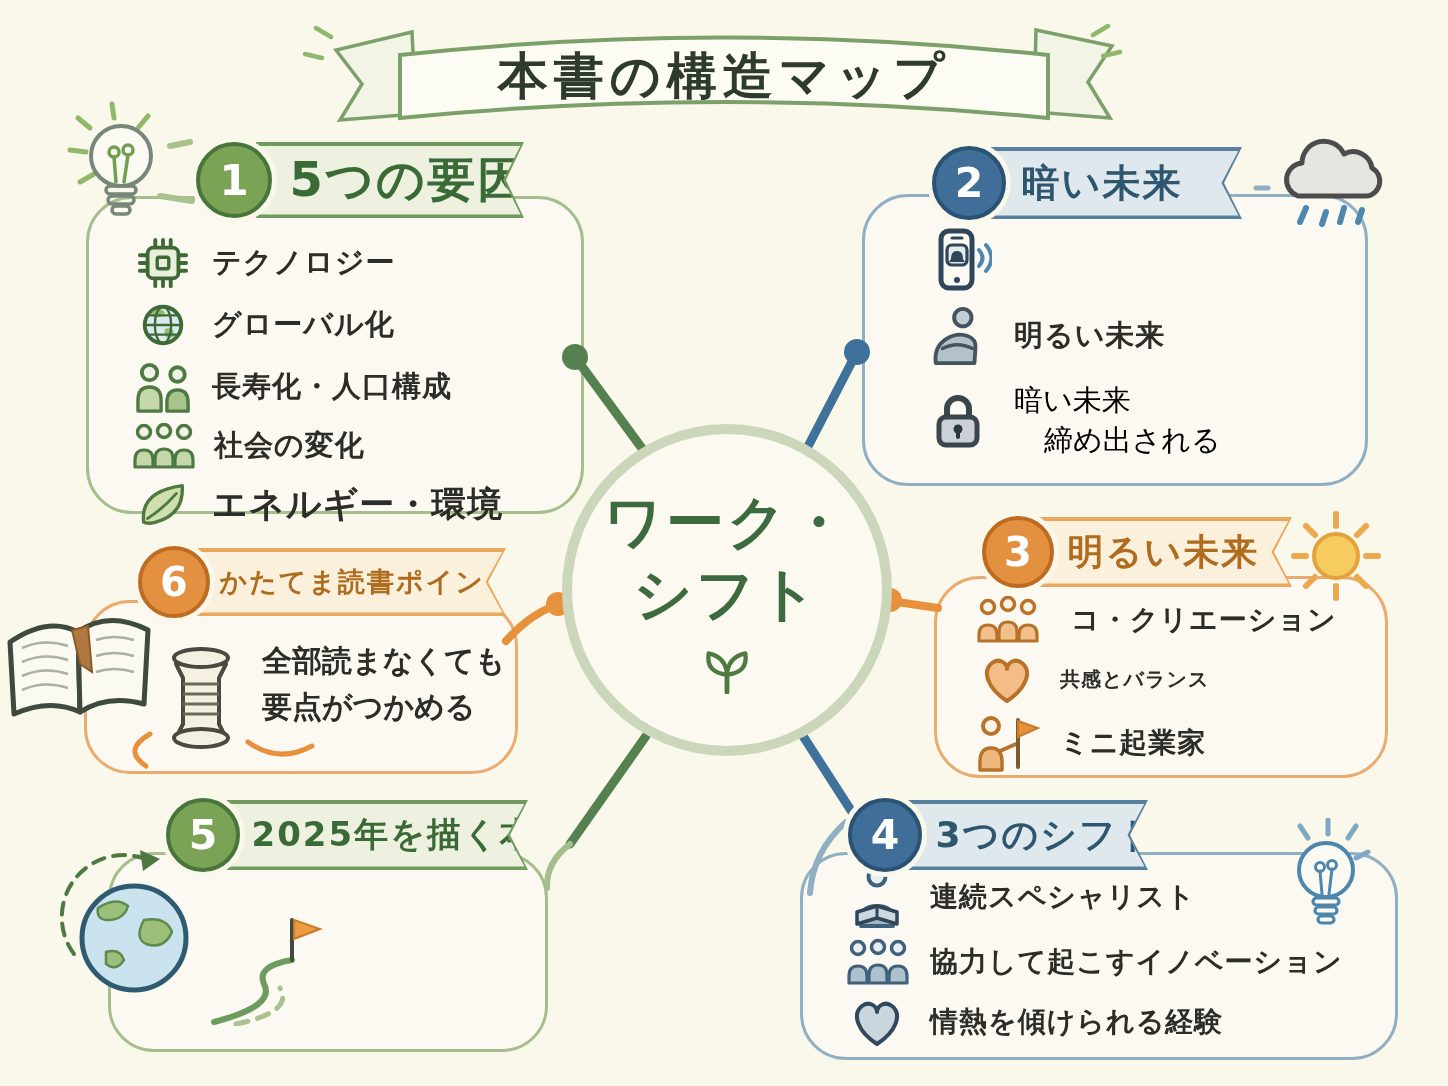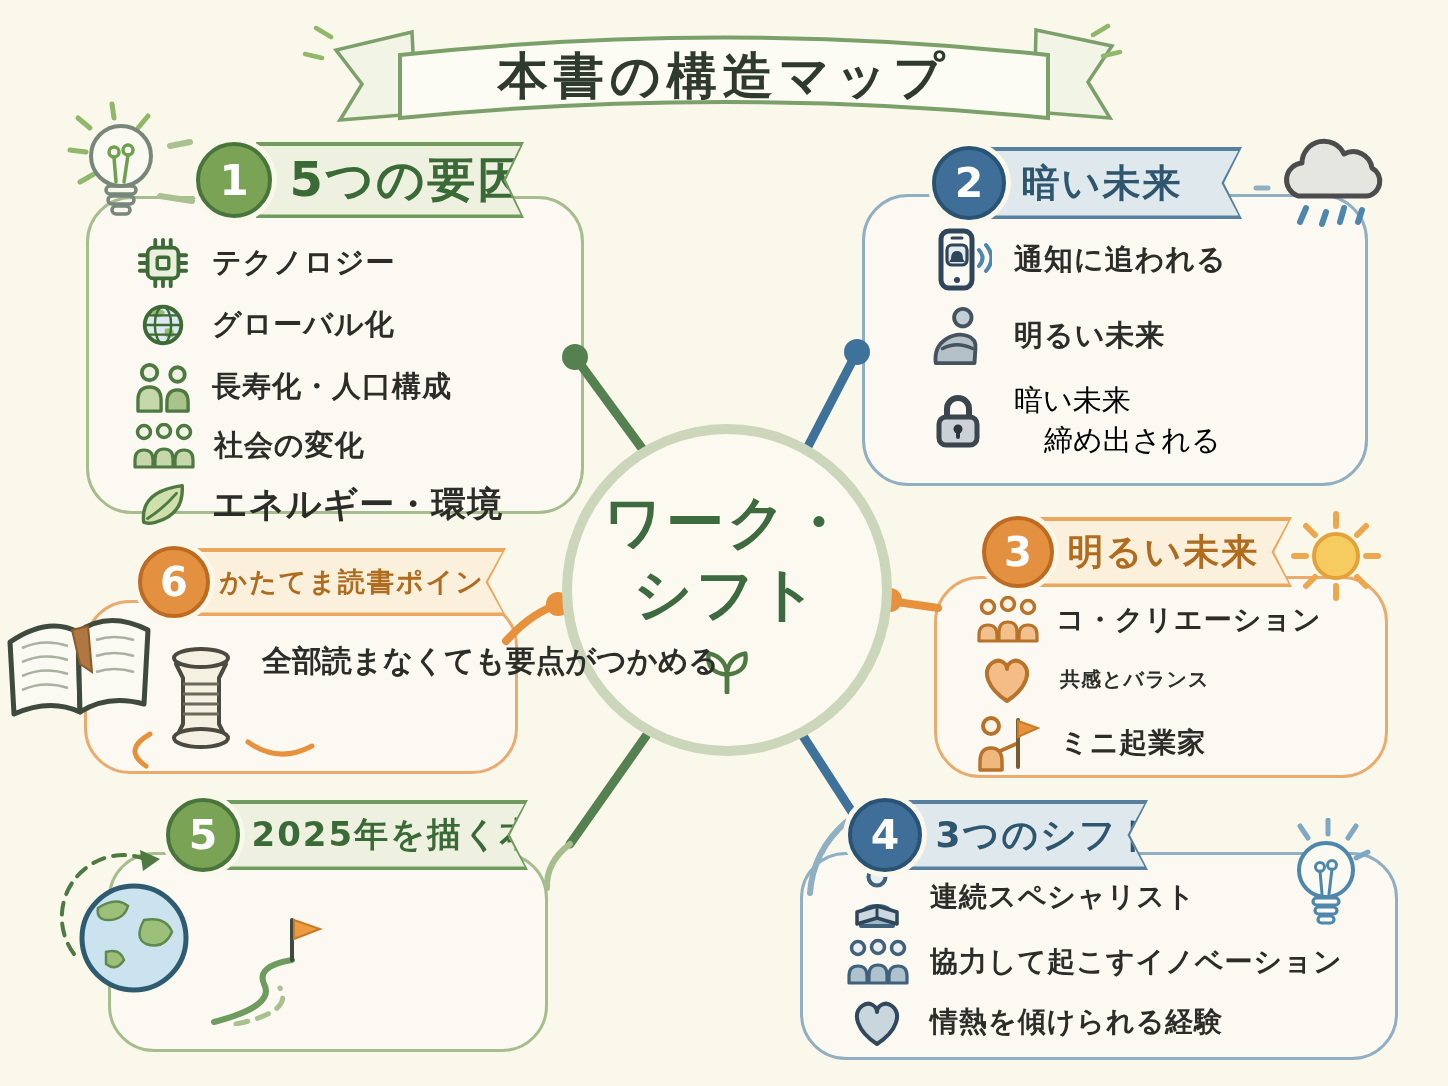--- a/index.html
+++ b/index.html
@@ -54,21 +54,21 @@
   .lbl{font-weight:600;color:#2C2C28;letter-spacing:1px;white-space:nowrap;}
   .lines{display:flex;flex-direction:column;}
   .lines .l2{margin-left:30px;}
   
   .center-circle{
     position:absolute;left:562px;top:424px;width:330px;height:332px;z-index:3;
     border:10px solid #CBD6BB;border-radius:50%;background:#FBF9F0;box-sizing:border-box;
     display:flex;flex-direction:column;align-items:center;justify-content:center;
   }
   .center-line{font-size:58px;font-weight:bold;color:#3D6B3F;letter-spacing:3px;line-height:72px;}
-  .textblock{position:absolute;z-index:4;font-weight:600;color:#2C2C28;display:flex;flex-direction:row;}
+  .textblock{position:absolute;z-index:4;font-weight:600;color:#2C2C28;display:flex;flex-direction:column;}
 </style>
 </head>
 <body>
 
 <div class="canvas">
 
   <svg class="overlay" width="1448" height="1086" viewBox="0 0 1448 1086">
 
     <path d="M412,32 L336,50 L362,84 L340,120 L416,114 Z" fill="#F2F4E6" stroke="#7CA06A" stroke-width="3.5"></path>
     <path d="M1036,30 L1112,46 L1088,82 L1110,118 L1034,112 Z" fill="#F2F4E6" stroke="#7CA06A" stroke-width="3.5"></path>
@@ -220,21 +220,20 @@
       <span class="ic" style="width:66px;">
         <svg width="66" height="64" viewBox="0 0 66 64">
           <rect x="15" y="3" width="31" height="57" rx="8" fill="#FBFAF2" stroke="#2F455A" stroke-width="5"></rect>
           <path d="M26,10 h10" stroke="#2F455A" stroke-width="3" stroke-linecap="round"></path>
           <rect x="21" y="17" width="20" height="20" rx="5" fill="#E3EAEE" stroke="#2F455A" stroke-width="3.2"></rect>
           <path d="M25,31 q0,-8 6,-8 q6,0 6,8 l2,3 h-16 z" fill="#2F455A"></path>
           <circle cx="31" cy="52" r="3" fill="#2F455A"></circle>
           <path d="M53,22 q7,8 0,16 M60,17 q11,13 0,26" stroke="#4E87AD" stroke-width="4" fill="none" stroke-linecap="round"></path>
         </svg>
         </span>
-      <span class="lbl" style="font-size:29px;">通知に追われる</span>
     </div>
     <div class="row" style="gap:24px;">
       <span class="ic" style="width:64px;">
         <svg width="62" height="60" viewBox="0 0 64 62">
           <path d="M9,59 q-2,-17 11,-25 q11,-7 22,-3 q9,3 8,13 l-1,15 z" fill="#B5C1C9" stroke="#44535E" stroke-width="4" stroke-linejoin="round"></path>
           <circle cx="37" cy="12" r="9" fill="#C3CDD4" stroke="#44535E" stroke-width="4"></circle>
           <path d="M16,44 Q31,36 47,44" stroke="#44535E" stroke-width="3.5" fill="none" stroke-linecap="round"></path>
         </svg>
         </span>
       <span class="lbl" style="font-size:29px;">明るい未来</span>
@@ -249,21 +248,21 @@
         </svg>
         </span>
       <span class="lines" style="font-size:29px;line-height:40px;">
         <span>暗い未来</span>
         <span class="l2">締め出される</span>
       </span>
     </div>
   </div>
 
   <div class="items" style="left:976px;top:596px;gap:9px;">
-    <div class="row" style="gap:14px;justify-content:space-between;">
+    <div class="row" style="gap:29px;justify-content:space-between;">
       <span class="ic" style="width:66px;">
         <svg width="64" height="48" viewBox="0 0 64 46">
           <circle cx="11" cy="10" r="6.5" fill="#FBF3E4" stroke="#B8732A" stroke-width="3.5"></circle>
           <circle cx="31" cy="7" r="6.5" fill="#FBF3E4" stroke="#B8732A" stroke-width="3.5"></circle>
           <circle cx="51" cy="10" r="6.5" fill="#FBF3E4" stroke="#B8732A" stroke-width="3.5"></circle>
           <path d="M2,44 v-6 q0,-10 9,-10 q9,0 9,10 v6 z" fill="#F2C08C" stroke="#B8732A" stroke-width="3.2" stroke-linejoin="round"></path>
           <path d="M22,44 v-9 q0,-10 9,-10 q9,0 9,10 v9 z" fill="#F2C08C" stroke="#B8732A" stroke-width="3.2" stroke-linejoin="round"></path>
           <path d="M42,44 v-6 q0,-10 9,-10 q9,0 9,10 v6 z" fill="#F2C08C" stroke="#B8732A" stroke-width="3.2" stroke-linejoin="round"></path>
         </svg>
         </span>

